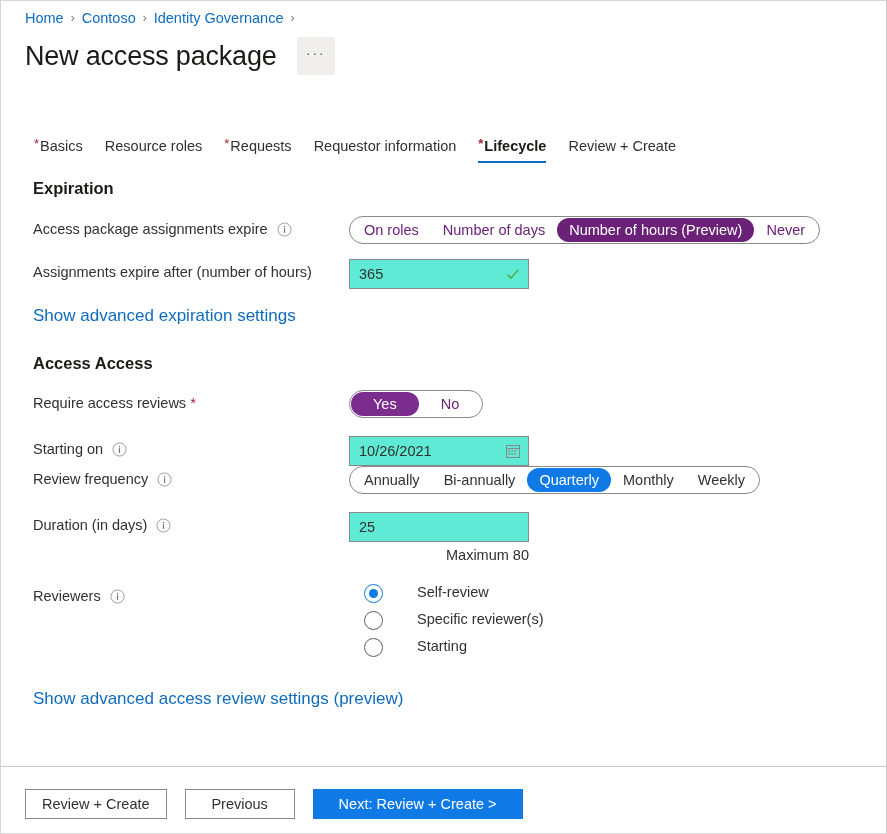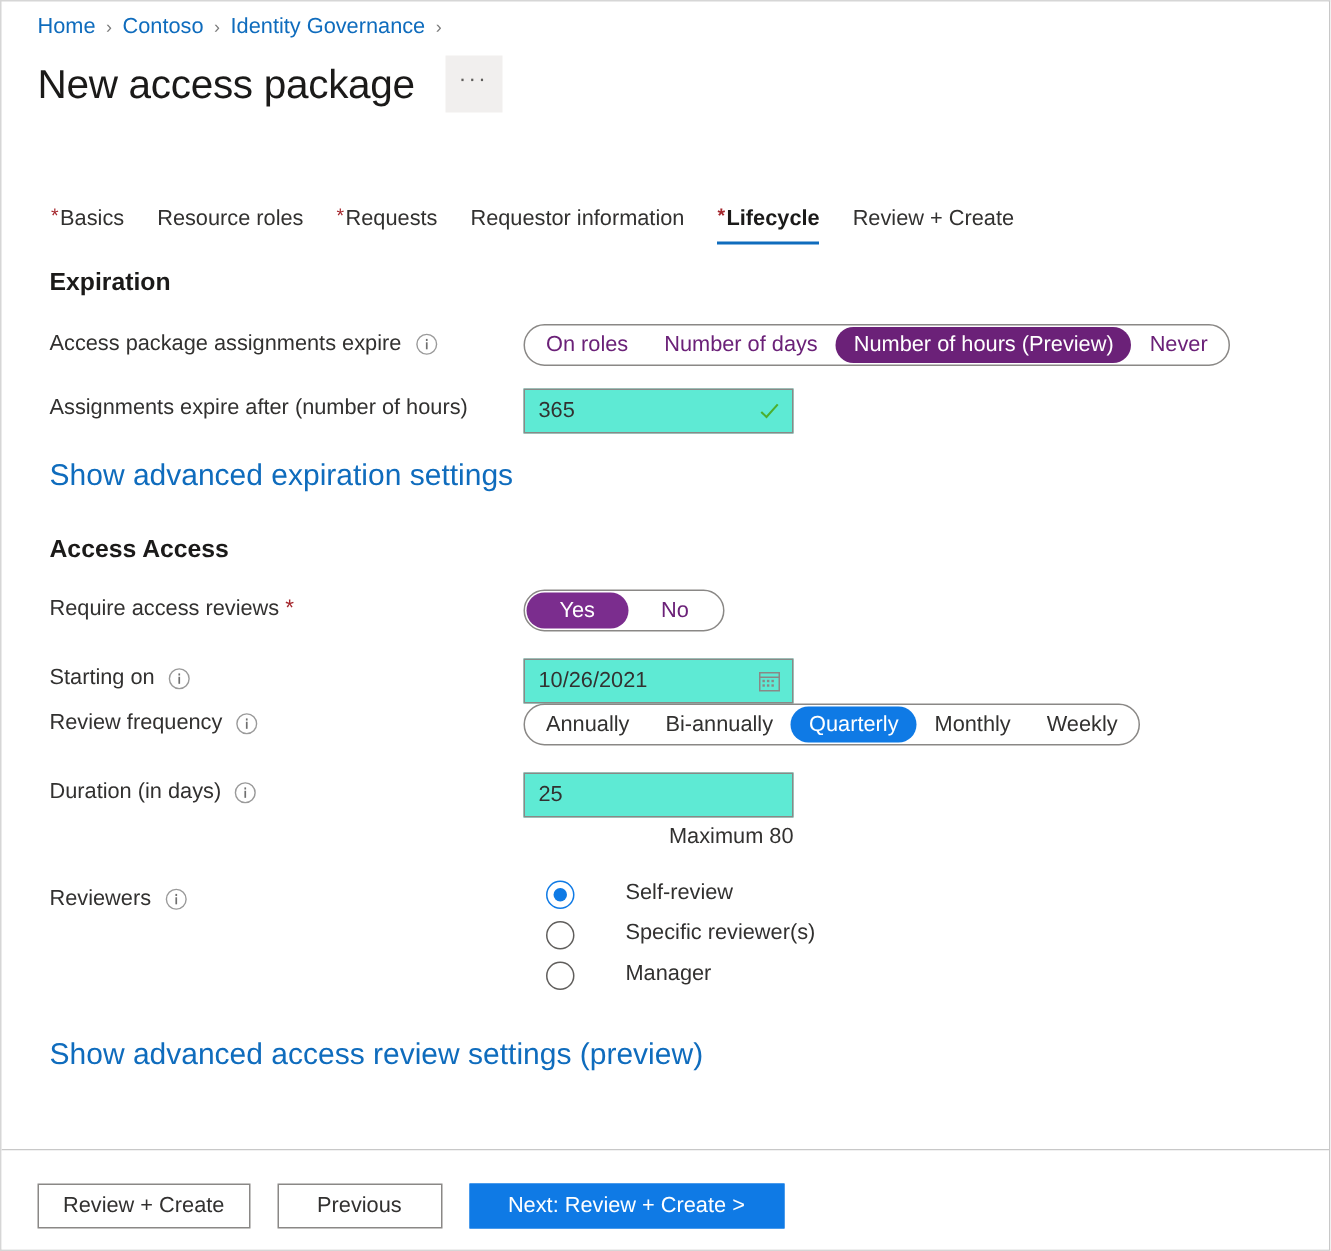--- a/index.html
+++ b/index.html
@@ -196,21 +196,21 @@
     width: 180px;
     text-align: right;
     font-size: 14.5px;
     color: #323130;
     margin-top: 5px;
   }
 
   
   .link {
     color: #0f6cbd;
-    font-size: 20px;
+    font-size: 17px;
     cursor: pointer;
     margin-left: 32px;
     display: inline-block;
   }
 
   
   .radios { display: flex; flex-direction: column; gap: 8px; padding-top: 1px; }
   .radio-item { display: flex; align-items: flex-start; cursor: pointer; gap: 25px; }
   .radio-mark {
     width: 19px; height: 19px;
@@ -442,21 +442,21 @@
         <div class="radio-item on">
           <span class="radio-mark"></span>
           <span class="radio-label">Self-review</span>
         </div>
         <div class="radio-item">
           <span class="radio-mark"></span>
           <span class="radio-label">Specific reviewer(s)</span>
         </div>
         <div class="radio-item">
           <span class="radio-mark"></span>
-          <span class="radio-label">Manager</span>
+          <span class="radio-label">Starting</span>
         </div>
       </div>
     </div>
 
     <div style="margin-top:32px;">
       <span class="link">Show advanced access review settings (preview)</span>
     </div>
 
   </div>
 

